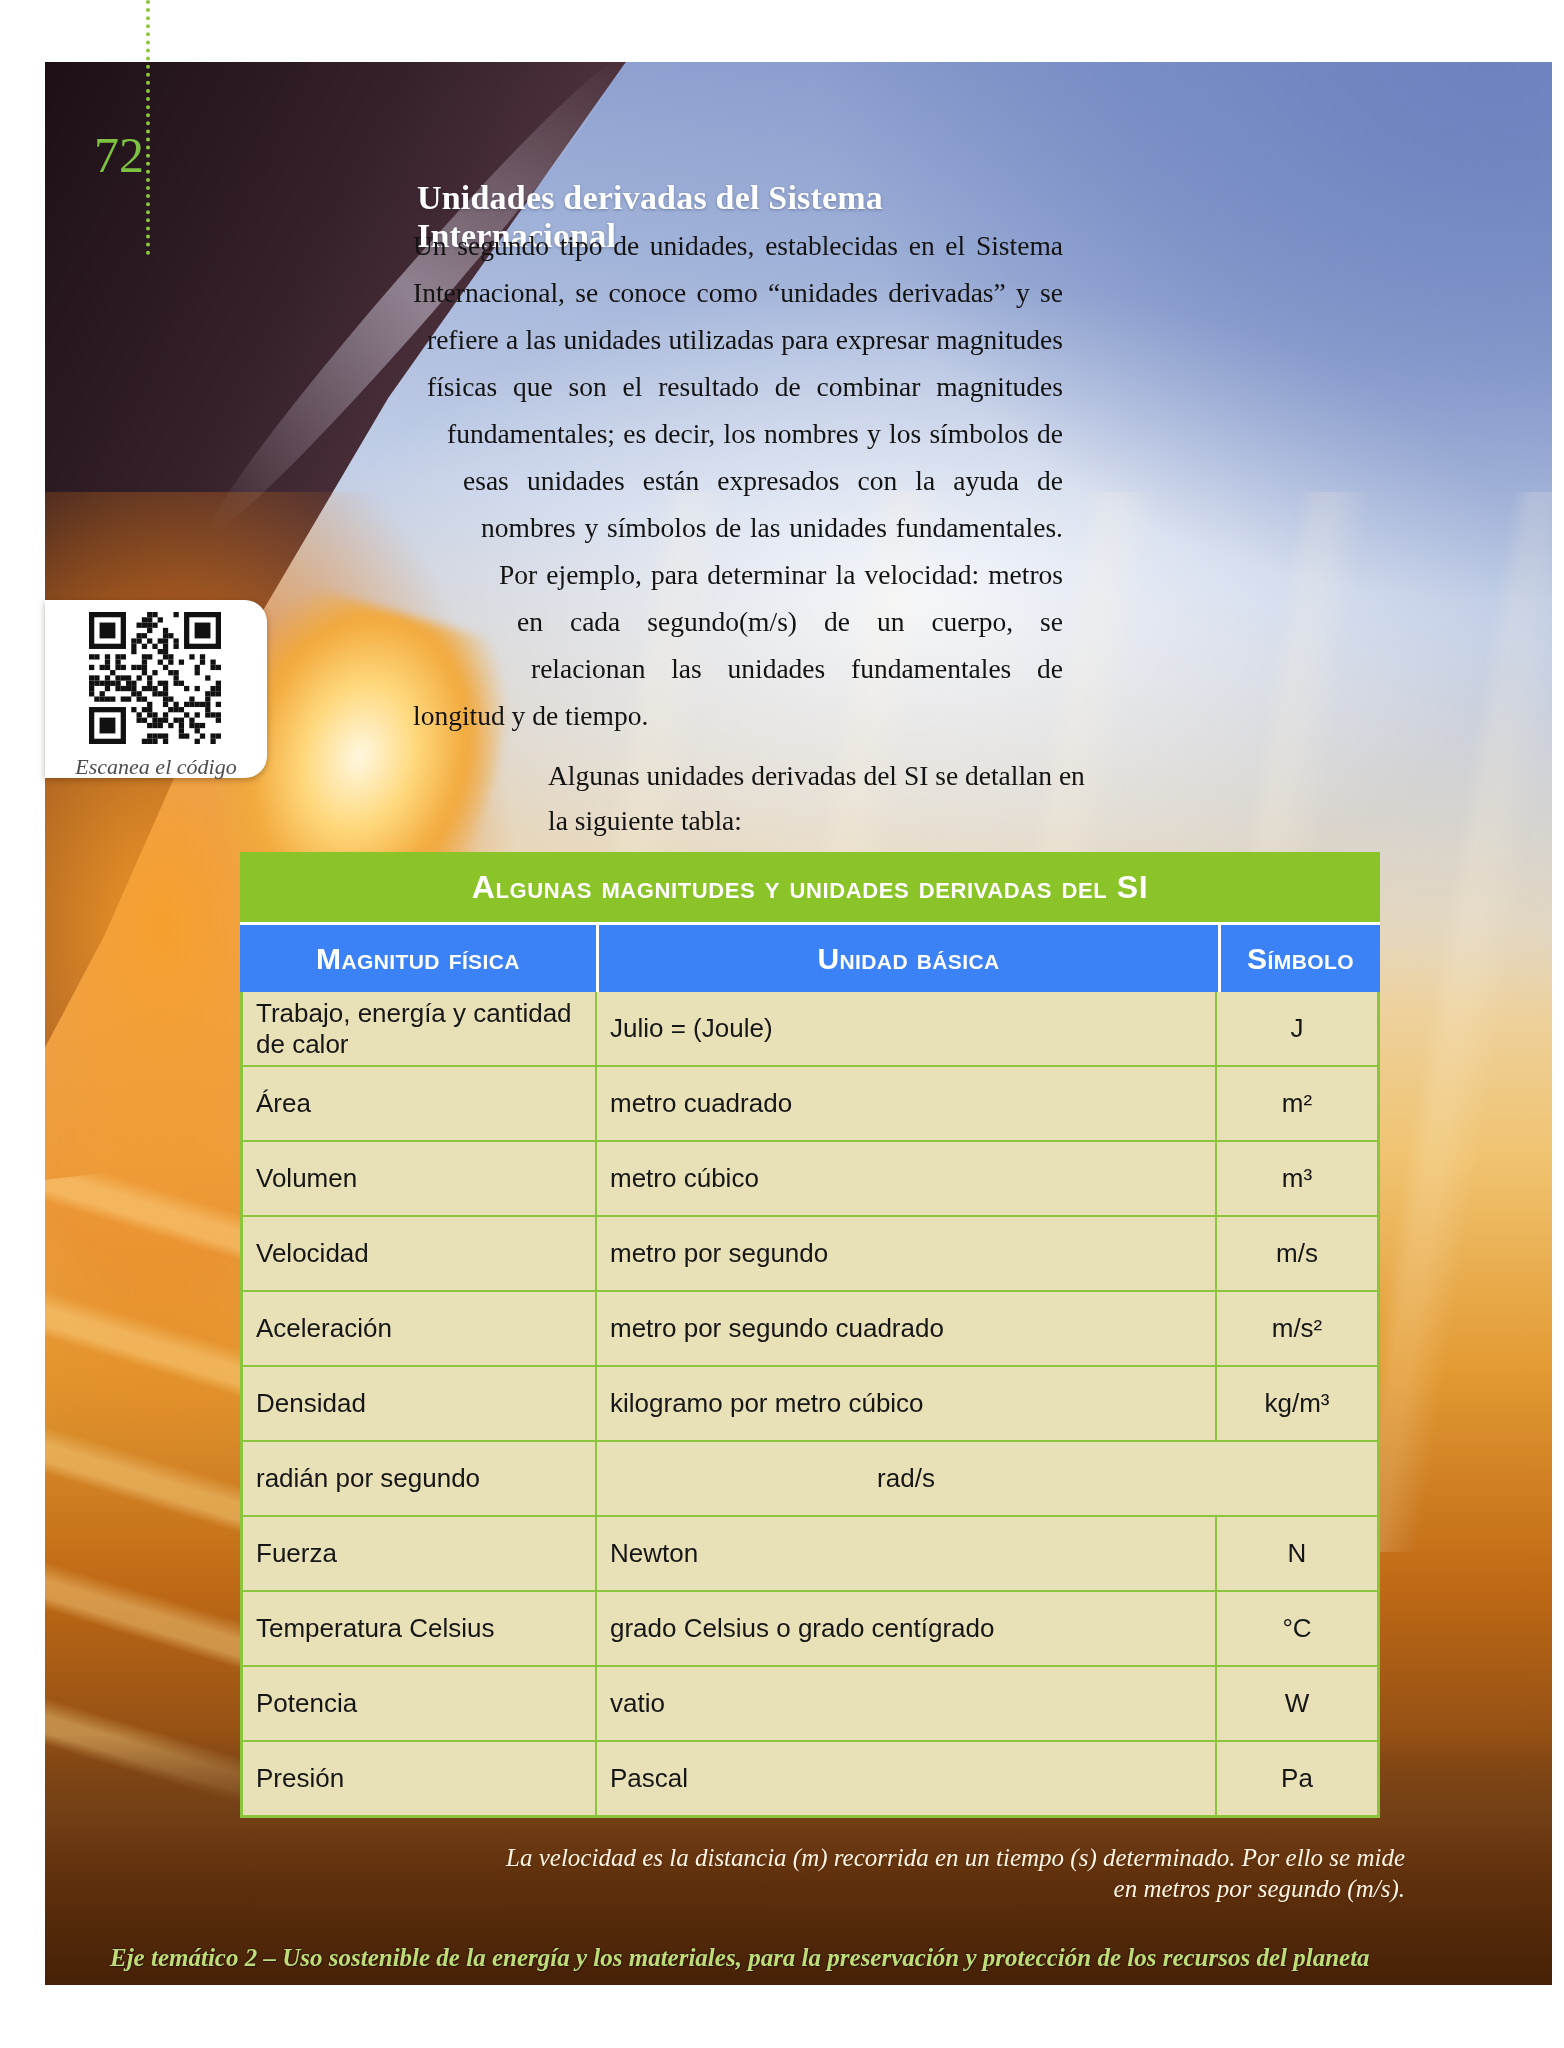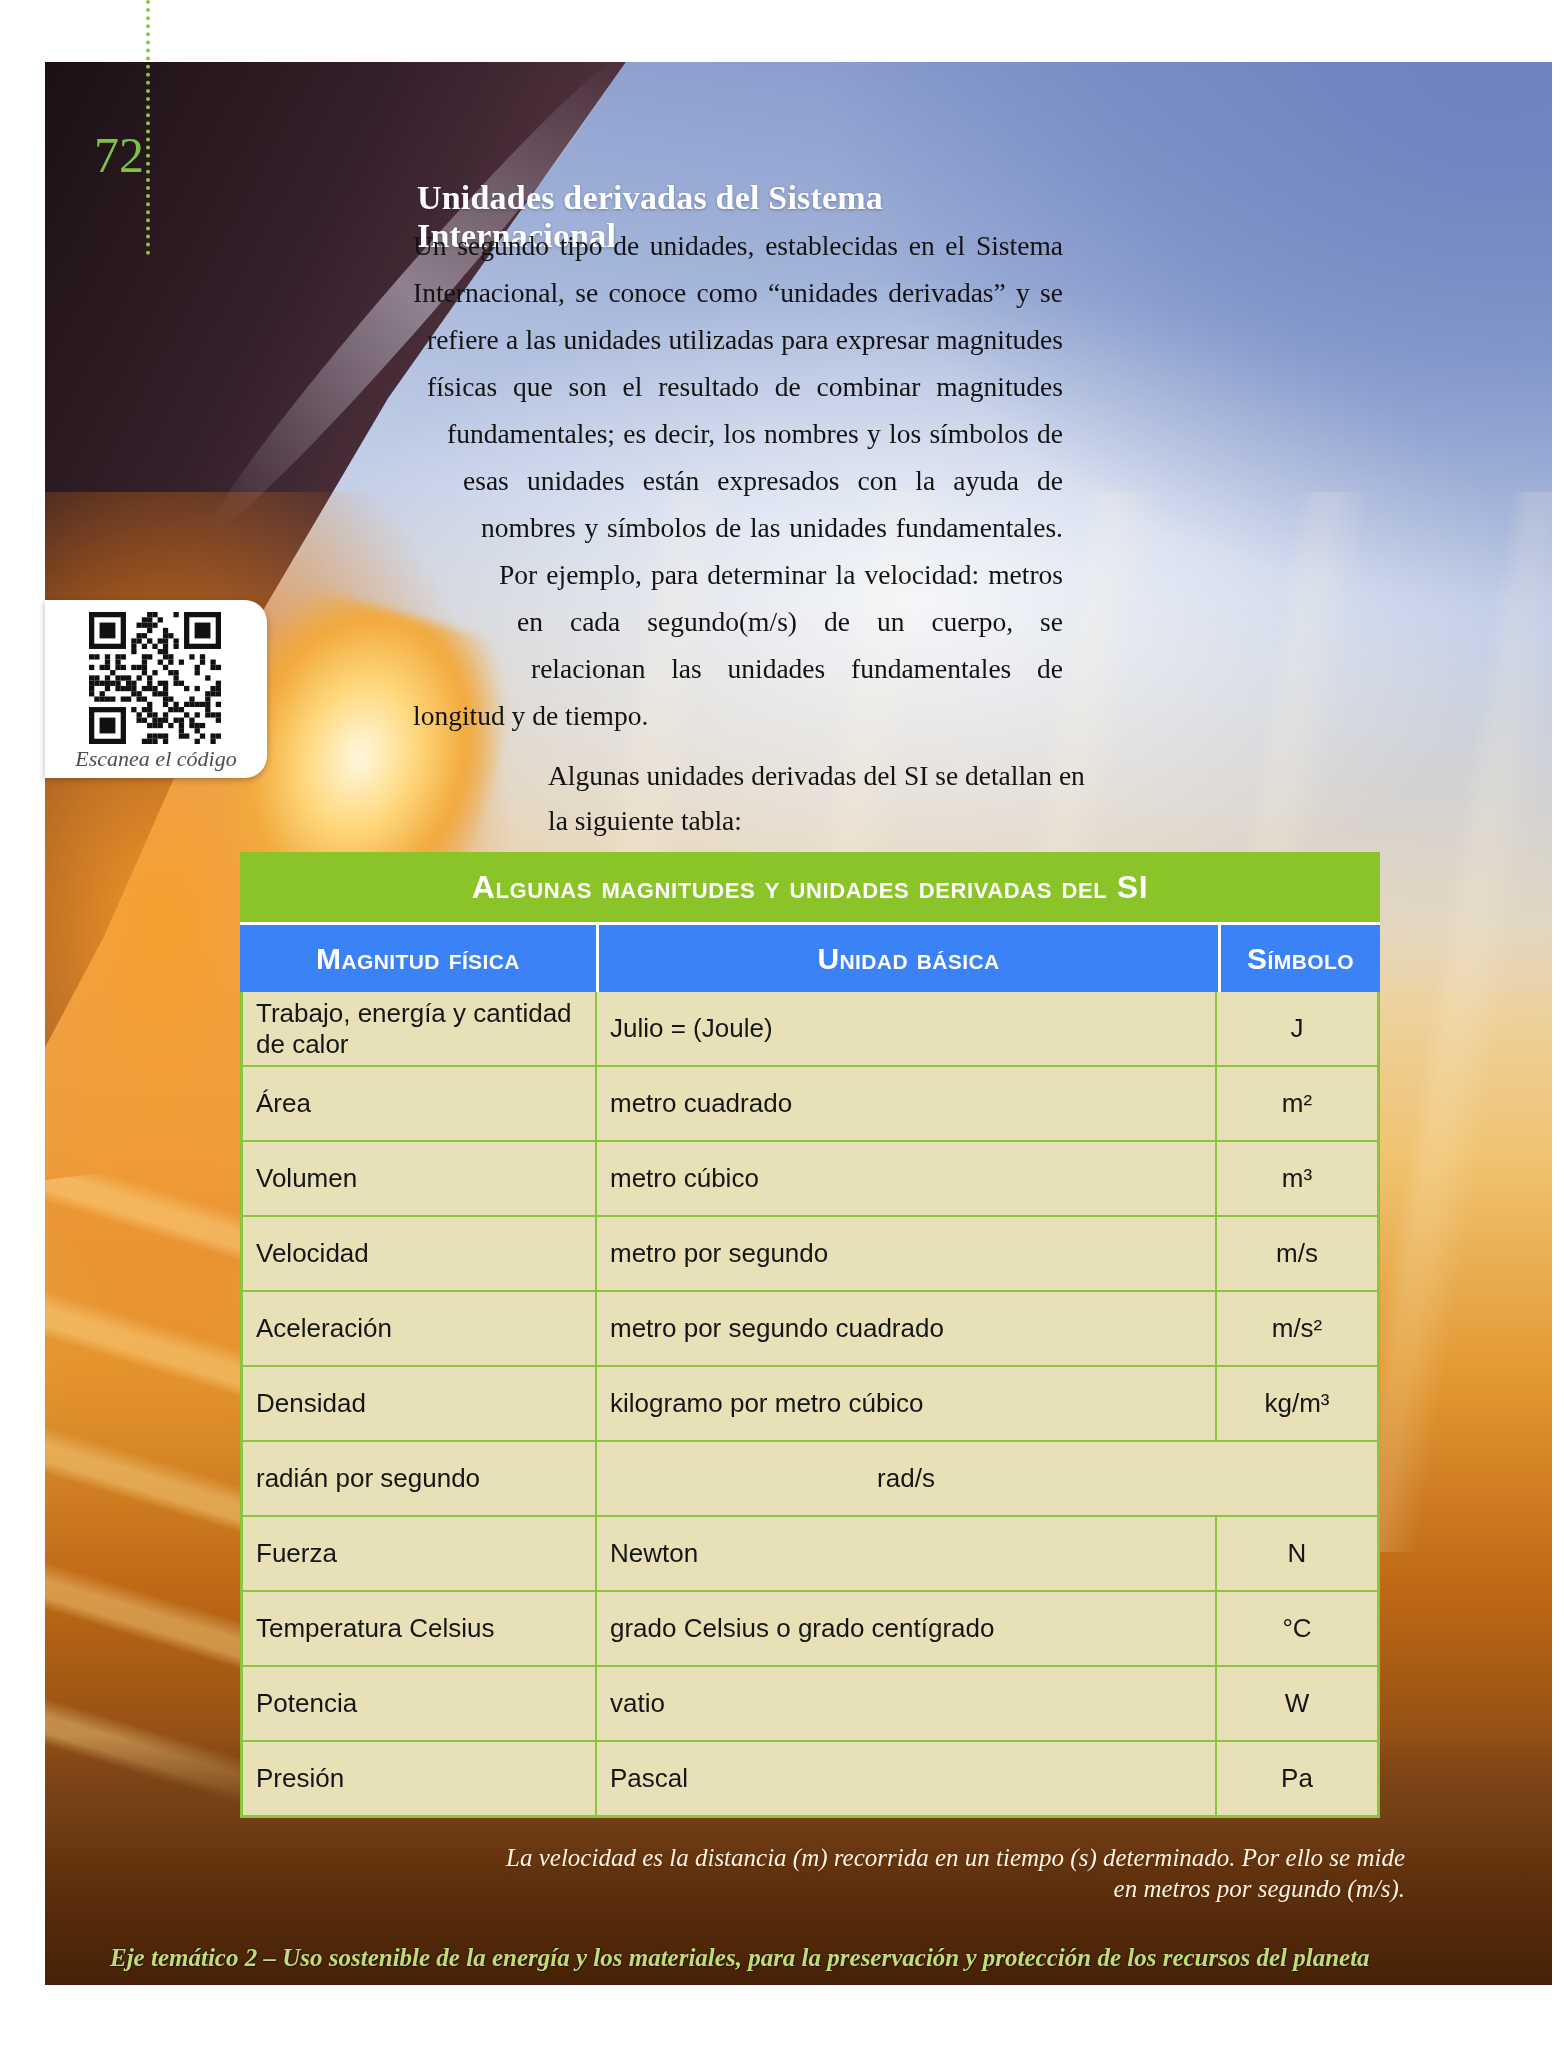--- a/index.html
+++ b/index.html
@@ -35,21 +35,21 @@
 
   
   .page-number{position:absolute;left:94px;top:98px;font-size:50px;font-weight:500;color:#7dc242;z-index:5;margin-top:28px;}
   .dotted-rule{position:absolute;left:146px;top:0;height:255px;width:0;
     border-left:4px dotted #8dc63f;z-index:5;}
 
   
   .qr-panel{position:absolute;left:45px;top:600px;width:222px;height:178px;background:#ffffff;
     border-radius:0 22px 22px 0;box-shadow:0 2px 6px rgba(60,30,10,.35);z-index:6;}
   .qr-svg{position:absolute;left:44px;top:12px;width:132px;height:132px;}
-  .qr-caption{position:absolute;left:0;top:146px;width:100%;text-align:center;
+  .qr-caption{position:absolute;left:0;top:154px;width:100%;text-align:center;
     font-style:italic;font-size:22px;color:#4c4c4c;}
 
   
   .title{position:absolute;left:417px;top:156px;width:660px;font-size:34px;font-weight:bold;color:#ffffff;
     text-shadow:0 1px 3px rgba(20,30,60,.35);letter-spacing:.2px;z-index:4;}
   .para{position:absolute;left:413px;top:222px;width:650px;font-size:27.5px;line-height:47px;
     color:#131313;text-align:justify;z-index:4;}
   .stair{float:left;clear:left;height:47px;}
   .lead-in{position:absolute;left:548px;top:753px;width:545px;font-size:27.5px;line-height:45px;
     color:#131313;text-align:left;z-index:4;}

